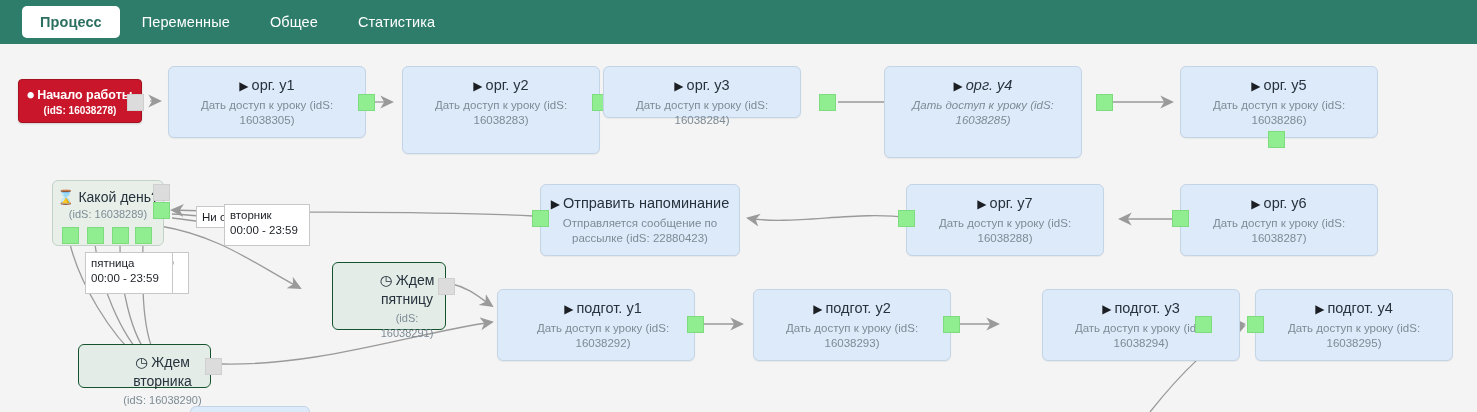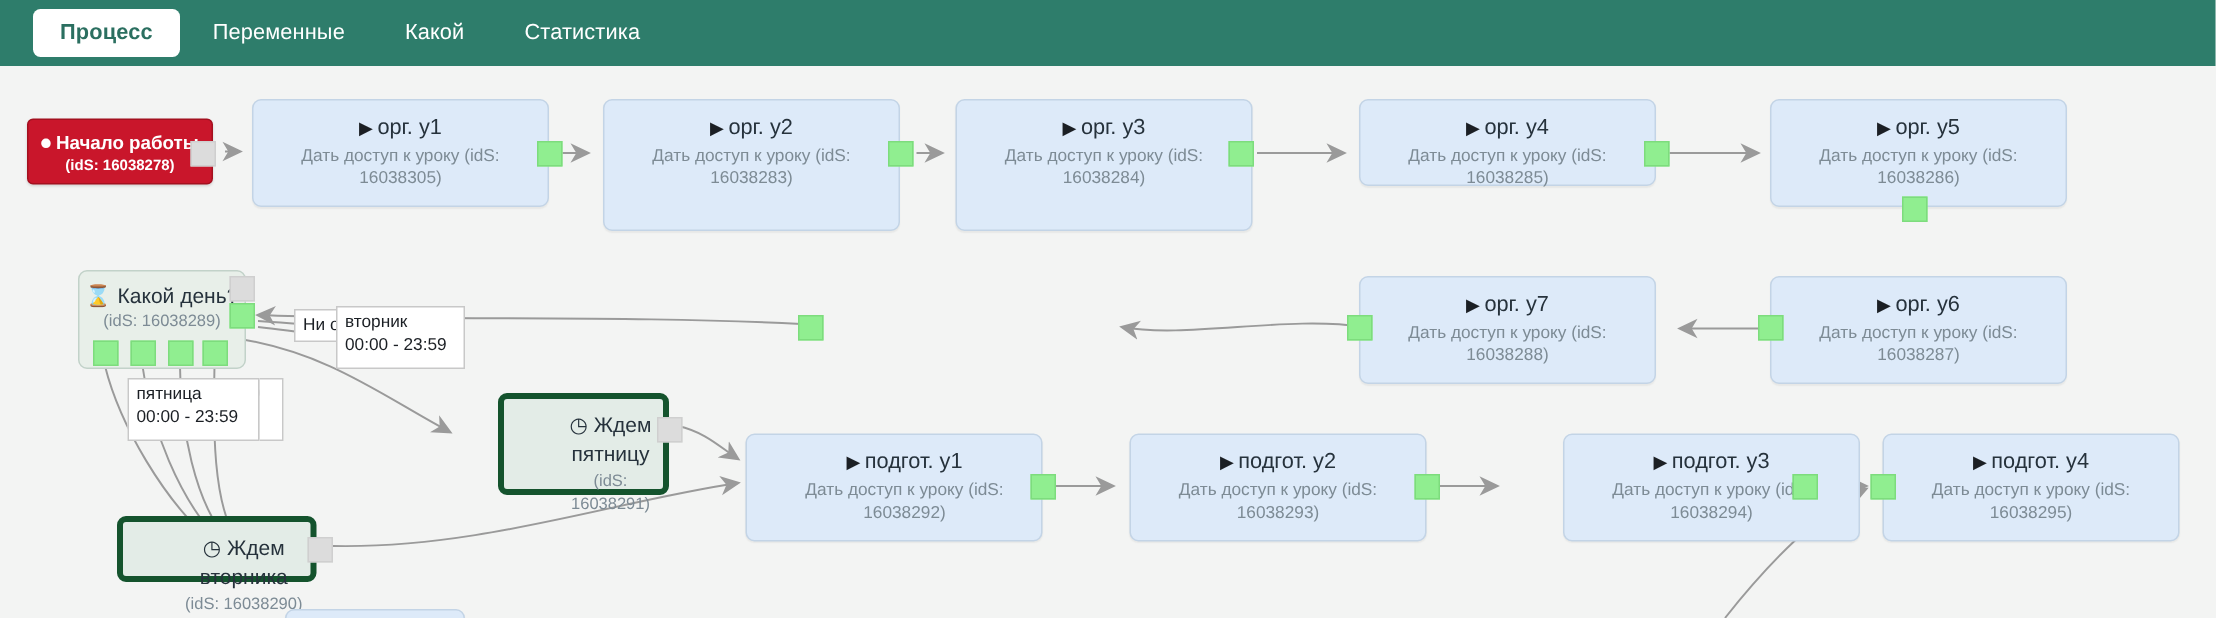--- a/index.html
+++ b/index.html
@@ -42,21 +42,21 @@
   }
 
   .node.start{
     background:#c9162b;border:1px solid #a4101f;border-radius:4px;
     color:#ffffff;box-shadow:0 1px 2px rgba(0,0,0,.15);
   }
   .node.start .t{font-size:12.5px;font-weight:700;margin-top:7px;line-height:16px;white-space:nowrap;}
   .node.start .s{font-size:10px;font-weight:700;line-height:14px;margin-top:1px;}
 
   .node.timer{
-    background:#e3ece7;border:4px solid #14532d;padding-left:36px;
+    background:#e3ece7;border:1px solid #14532d;padding-left:36px;
   }
   .node.timer .t{font-size:14px;color:#26323c;margin-top:8px;line-height:19px;}
   .node.timer .s{font-size:11px;color:#7d8b95;line-height:15px;margin-top:2px;}
 
   .node.gateway{
     background:#e8efe9;border:1px solid #c2d2c9;
   }
   .node.gateway .t{font-size:14px;color:#26323c;margin-top:6px;line-height:20px;}
   .node.gateway .s{font-size:11px;color:#7d8b95;line-height:14px;}
 
@@ -73,21 +73,21 @@
   .tip .r2{color:#1b1f24;}
 </style>
 </head>
 <body>
 
 <div id="app">
 
   <div class="tabbar">
     <div class="tab active">Процесс</div>
     <div class="tab">Переменные</div>
-    <div class="tab">Какой</div>
+    <div class="tab">Общее</div>
     <div class="tab">Статистика</div>
   </div>
 
   <div class="canvas">
 
     <svg class="edges" viewBox="0 0 1477 368">
       <defs>
         <marker id="ar" markerWidth="11" markerHeight="11" refX="9" refY="5.5" orient="auto">
           <path d="M0,0.5 L10.5,5.5 L0,10.5 L3,5.5 Z" fill="#9a9a9a"></path>
         </marker>
@@ -143,27 +143,27 @@
       <div class="s">Дать доступ к уроку (idS: 16038305)</div>
     </div>
     <div class="port" style="left:358px;top:50px;"></div>
 
     <div class="node task" style="left:402px;top:22px;width:198px;height:88px;">
       <div class="t"><span class="tri">▶</span><span>орг. у2</span></div>
       <div class="s">Дать доступ к уроку (idS: 16038283)</div>
     </div>
     <div class="port" style="left:592px;top:50px;"></div>
 
-    <div class="node task" style="left:637px;top:22px;width:198px;height:88px;">
+    <div class="node task" style="left:603px;top:22px;width:198px;height:52px;">
       <div class="t"><span class="tri">▶</span><span>орг. у3</span></div>
       <div class="s">Дать доступ к уроку (idS: 16038284)</div>
     </div>
     <div class="port" style="left:819px;top:50px;"></div>
 
-    <div class="node task" style="left:906px;top:22px;width:198px;height:58px;">
+    <div class="node task" style="left:884px;top:22px;width:198px;height:92px;font-style:italic;">
       <div class="t"><span class="tri">▶</span><span>орг. у4</span></div>
       <div class="s">Дать доступ к уроку (idS: 16038285)</div>
     </div>
     <div class="port" style="left:1096px;top:50px;"></div>
 
     <div class="node task" style="left:1180px;top:22px;width:198px;height:72px;">
       <div class="t"><span class="tri">▶</span><span>орг. у5</span></div>
       <div class="s">Дать доступ к уроку (idS: 16038286)</div>
     </div>
     <div class="port" style="left:1268px;top:87px;"></div>
@@ -173,20 +173,24 @@
       <div class="s">Дать доступ к уроку (idS: 16038287)</div>
     </div>
     <div class="port" style="left:1172px;top:166px;"></div>
 
     <div class="node task" style="left:906px;top:140px;width:198px;height:72px;">
       <div class="t"><span class="tri">▶</span><span>орг. у7</span></div>
       <div class="s">Дать доступ к уроку (idS: 16038288)</div>
     </div>
     <div class="port" style="left:898px;top:166px;"></div>
 
+    <div class="node task" style="left:540px;top:140px;width:200px;height:72px;">
+      <div class="t"><span class="tri">▶</span><span>Отправить напоминание</span></div>
+      <div class="s">Отправляется сообщение по рассылке (idS: 22880423)</div>
+    </div>
     <div class="port" style="left:532px;top:166px;"></div>
 
     <div class="node gateway" style="left:52px;top:136px;width:112px;height:66px;">
       <div class="t"><span>⌛</span> <span>Какой день?</span></div>
       <div class="s">(idS: 16038289)</div>
     </div>
     <div class="port" style="left:62px;top:183px;"></div>
     <div class="port" style="left:87px;top:183px;"></div>
     <div class="port" style="left:112px;top:183px;"></div>
     <div class="port" style="left:135px;top:183px;"></div>

